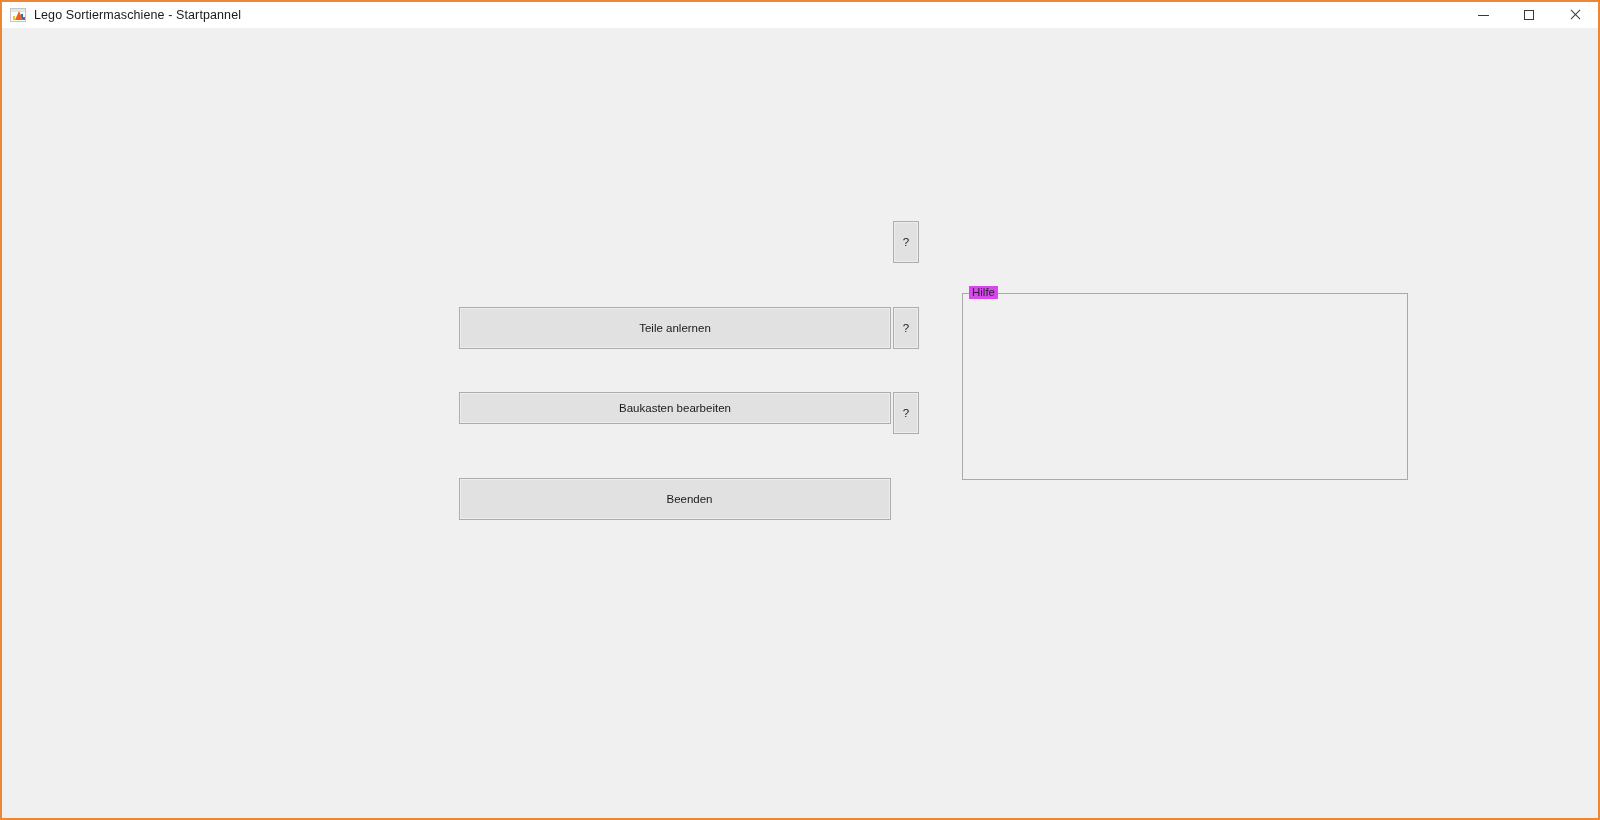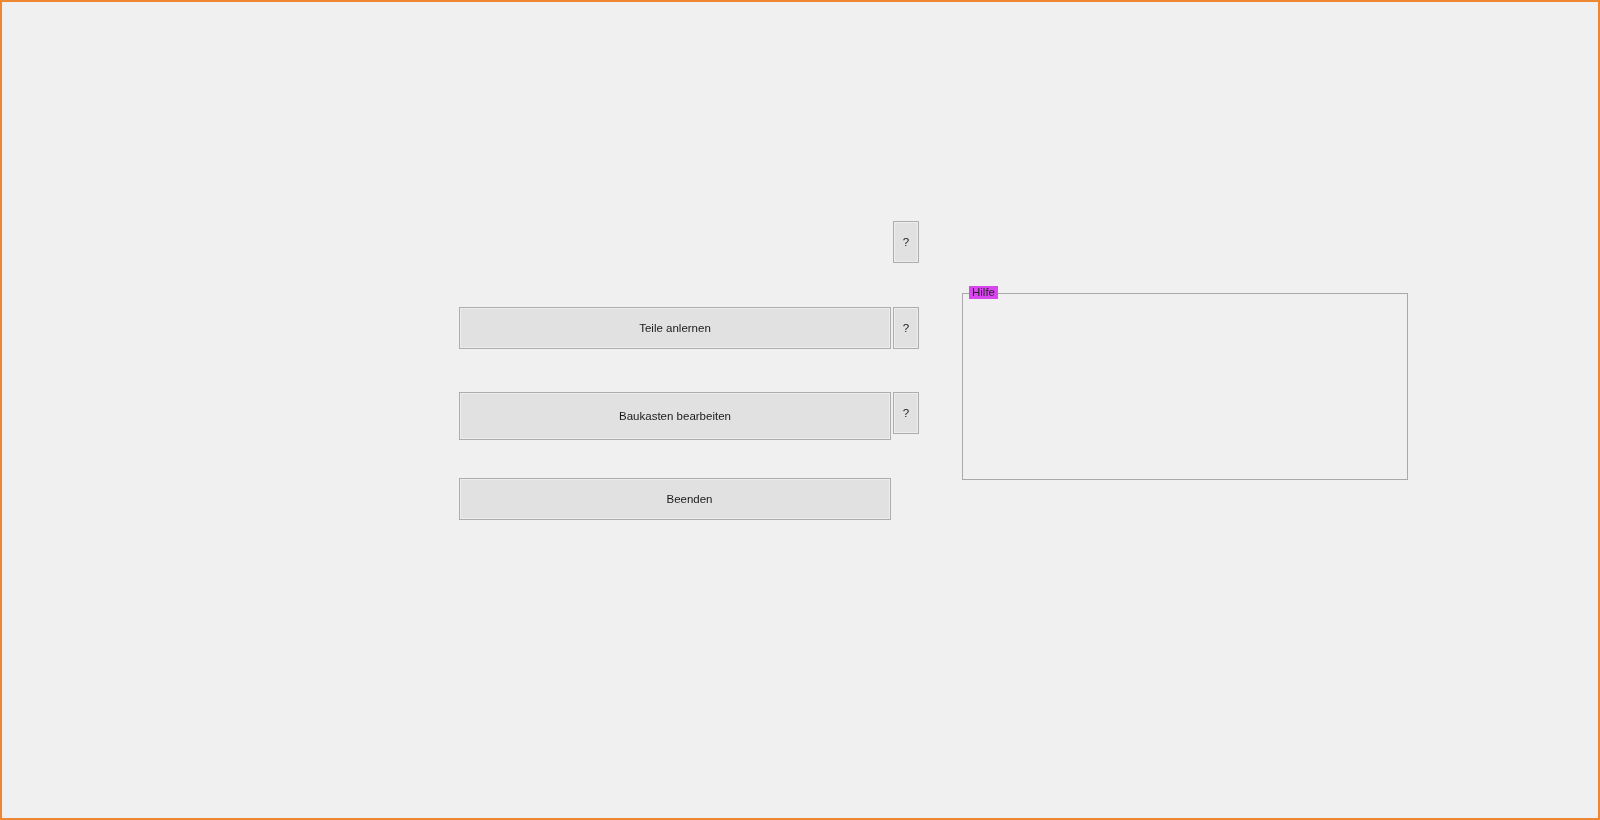--- a/index.html
+++ b/index.html
@@ -144,21 +144,21 @@
     color: #1a1a1a;
     cursor: default;
     width: 26px;
   }
 
   
   #btn-sortieren      { left: 457px; top: 193px; width: 432px; height: 42px; }
   #help-sortieren     { left: 891px; top: 193px; height: 42px; }
   #btn-anlernen       { left: 457px; top: 279px; width: 432px; height: 42px; }
   #help-anlernen      { left: 891px; top: 279px; height: 42px; }
-  #btn-baukasten      { left: 457px; top: 364px; width: 432px; height: 48px; }
+  #btn-baukasten      { left: 457px; top: 364px; width: 432px; height: 32px; }
   #help-baukasten     { left: 891px; top: 364px; height: 42px; }
   #btn-beenden        { left: 457px; top: 450px; width: 432px; height: 42px; padding-left: 35px; }
 
   
   #hilfe-panel {
     position: absolute;
     left: 960px;
     top: 265px;
     width: 446px;
     height: 187px;
@@ -180,20 +180,41 @@
   #hilfe-content {
     position: absolute;
     left: 0; top: 0; right: 0; bottom: 0;
   }
 </style>
 </head>
 <body>
 
 <div id="app-window">
 
+  <div id="title-bar">
+    <div id="title-icon">
+      <div class="top-strip"></div>
+      <div class="bar" style="left:2px;  height:4px; background:#f3c01b;"></div>
+      <div class="bar" style="left:10px; height:6px; background:#2b6fb8;"></div>
+      <div class="bar" style="left:12px; height:3px; background:#8a4fa8;"></div>
+      <div class="membrane"></div>
+    </div>
+    <span id="title-text">Lego Sortiermaschiene - Startpannel</span>
+    <div id="window-controls">
+      <div class="win-btn">
+        <span class="glyph-min"></span>
+      </div>
+      <div class="win-btn">
+        <span class="glyph-max"></span>
+      </div>
+      <div class="win-btn">
+        <span class="glyph-close"></span>
+      </div>
+    </div>
+  </div>
 
   <div id="client-area">
 
     <button class="help-btn" id="help-sortieren">?</button>
 
     <button class="main-btn" id="btn-anlernen">Teile anlernen</button>
     <button class="help-btn" id="help-anlernen">?</button>
 
     <button class="main-btn" id="btn-baukasten">Baukasten bearbeiten</button>
     <button class="help-btn" id="help-baukasten">?</button>

